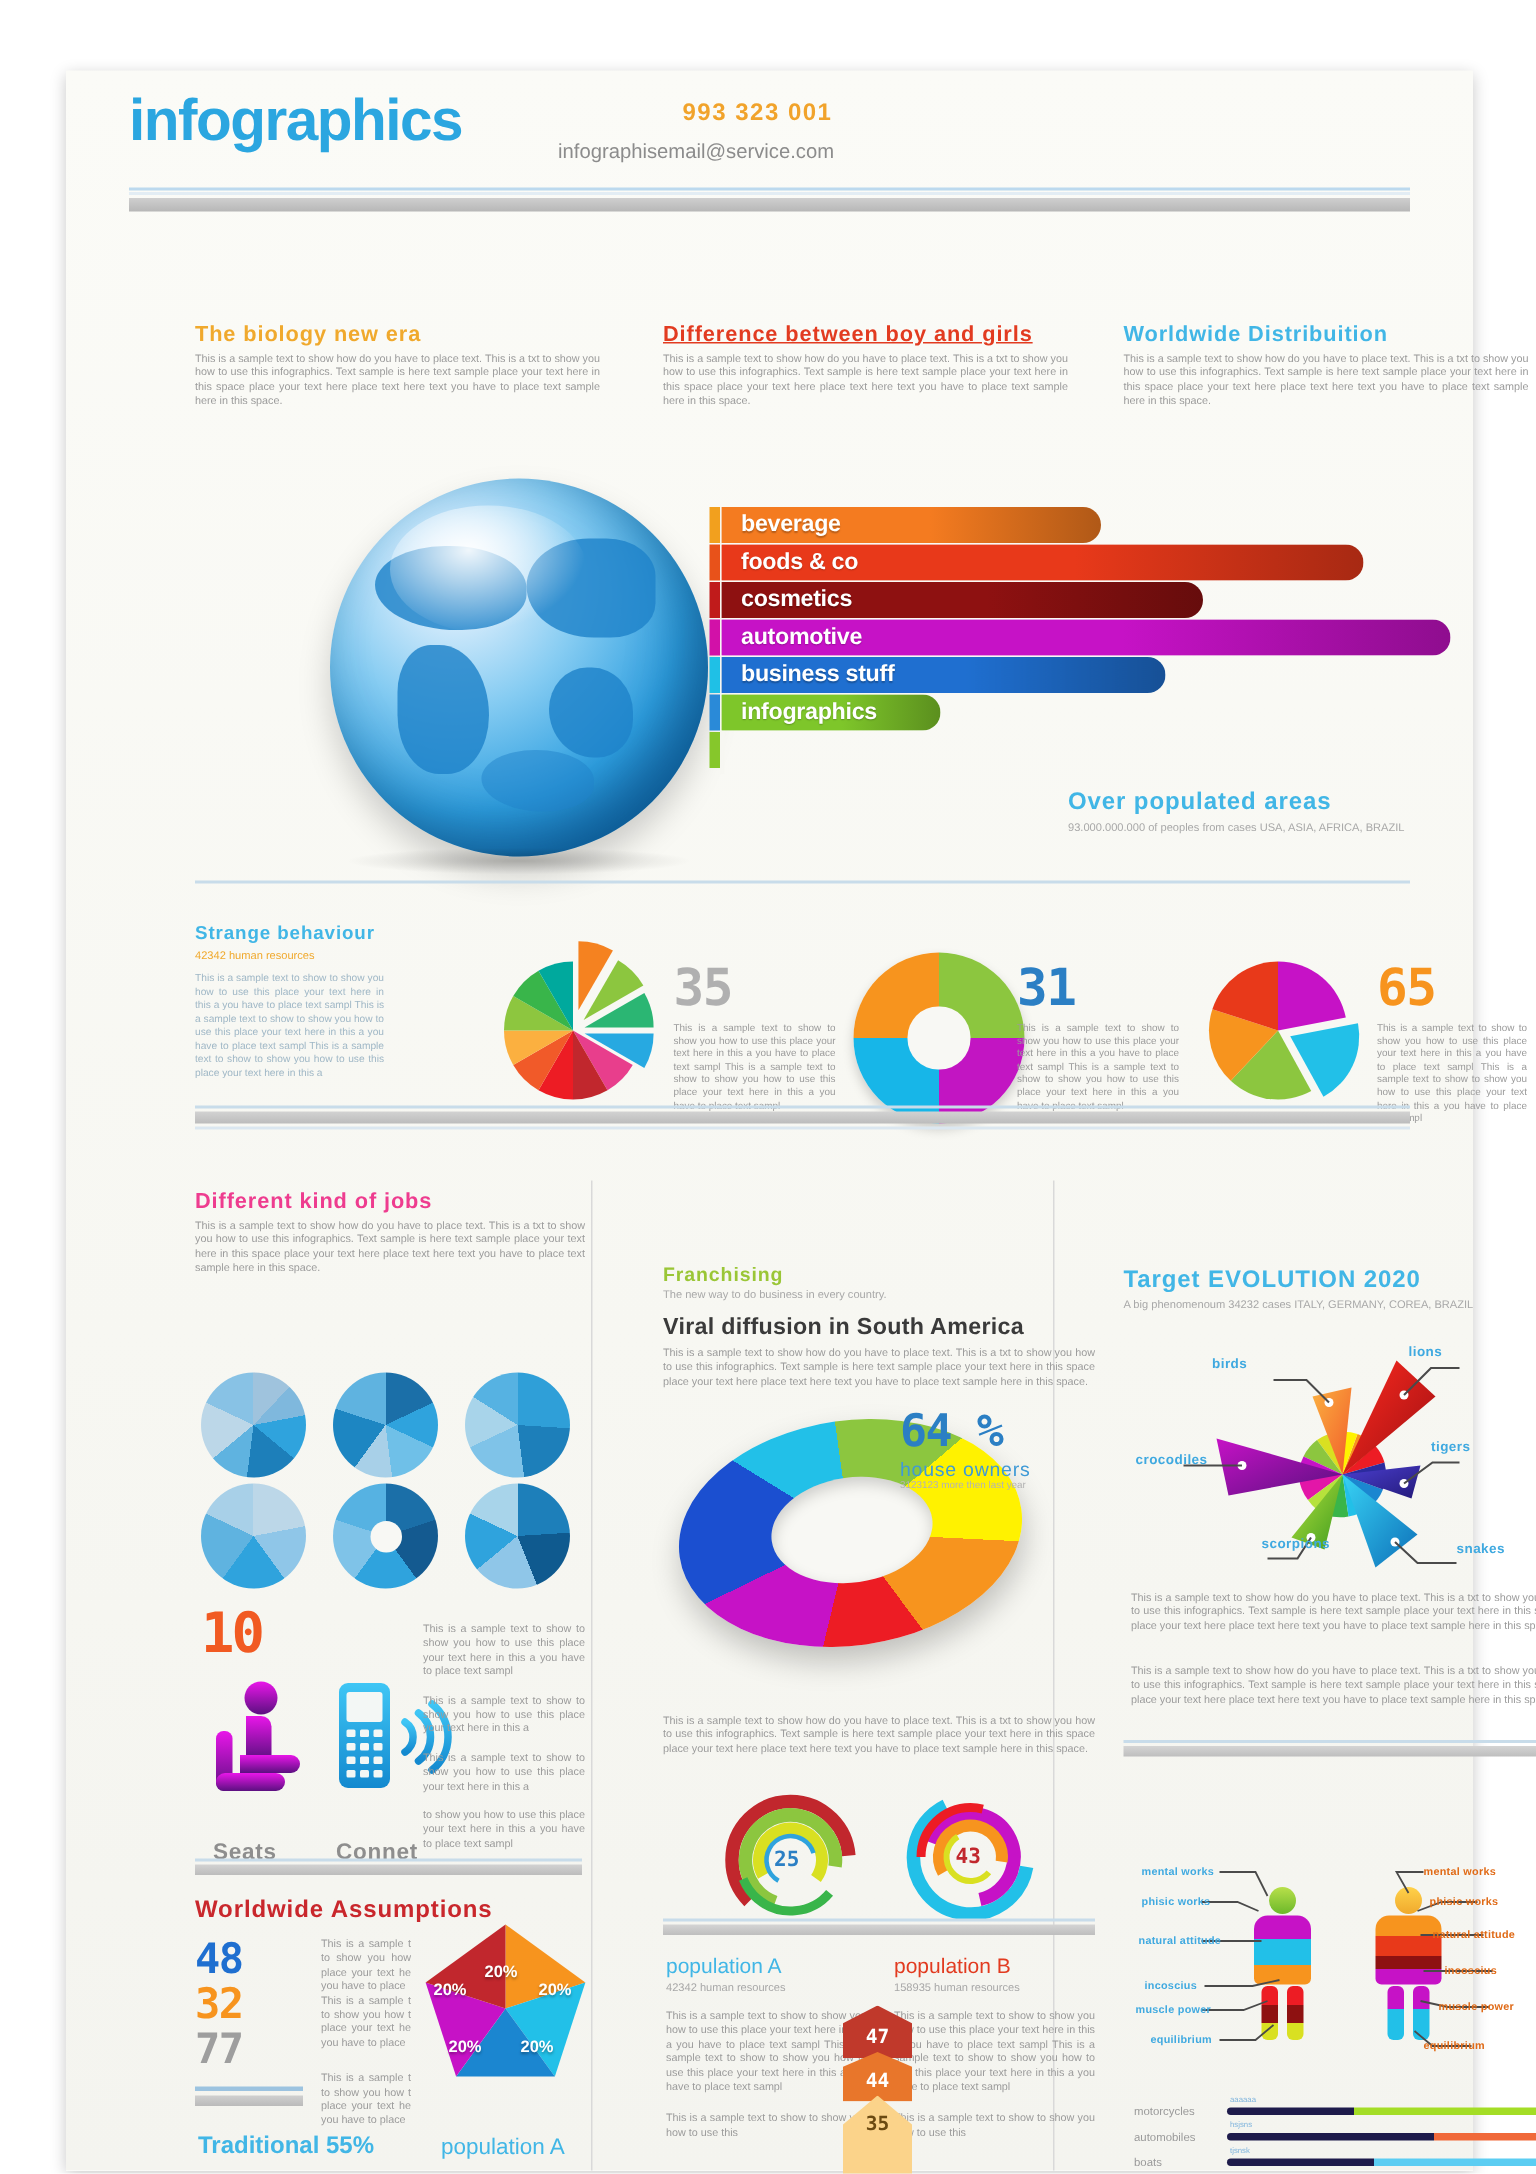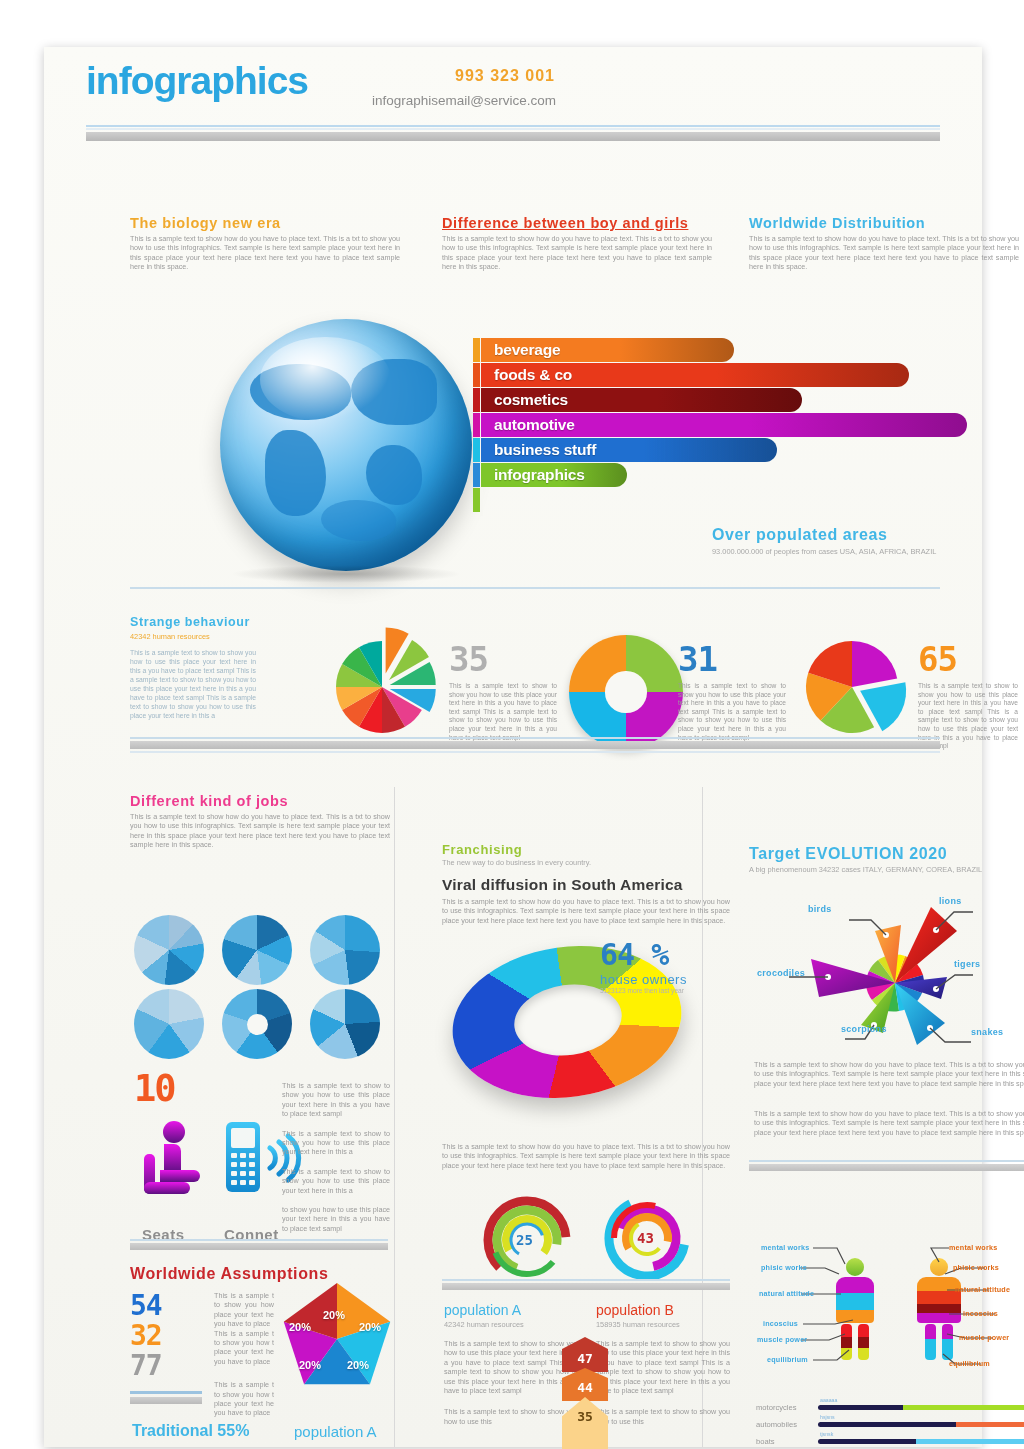--- a/index.html
+++ b/index.html
@@ -363,21 +363,21 @@
 
   <div style="position:absolute;left:86px;top:1192px;width:258px;">
     <div style="height:2px;background:#c8dcea;"></div>
     <div style="height:7px;background:linear-gradient(180deg,#d2d2d2,#bcbcbc);margin-top:2px;"></div>
   </div>
 
   <div class="assump">
     <div class="sec-h big h-crimson" style="margin-bottom:8px;">Worldwide Assumptions</div>
     <div style="display:flex;gap:12px;">
       <div style="width:72px;">
-        <div class="an" style="color:#1f6fd0;">54</div>
+        <div class="an" style="color:#1f6fd0;">48</div>
         <div class="an" style="color:#f7941e;">32</div>
         <div class="an" style="color:#9e9e9e;">77</div>
         <div style="margin-top:10px;height:3px;background:#9cc3e0;"></div>
         <div style="margin-top:3px;height:7px;background:linear-gradient(180deg,#d0d0d0,#bababa);"></div>
       </div>
       <div style="width:60px;">
         <p class="body-t">This is a sample t to show you how place your text he you have to place</p>
         <p class="body-t">This is a sample t to show you how t place your text he you have to place</p>
         <p class="body-t" style="margin-top:14px;">This is a sample t to show you how t place your text he you have to place</p>
       </div>

